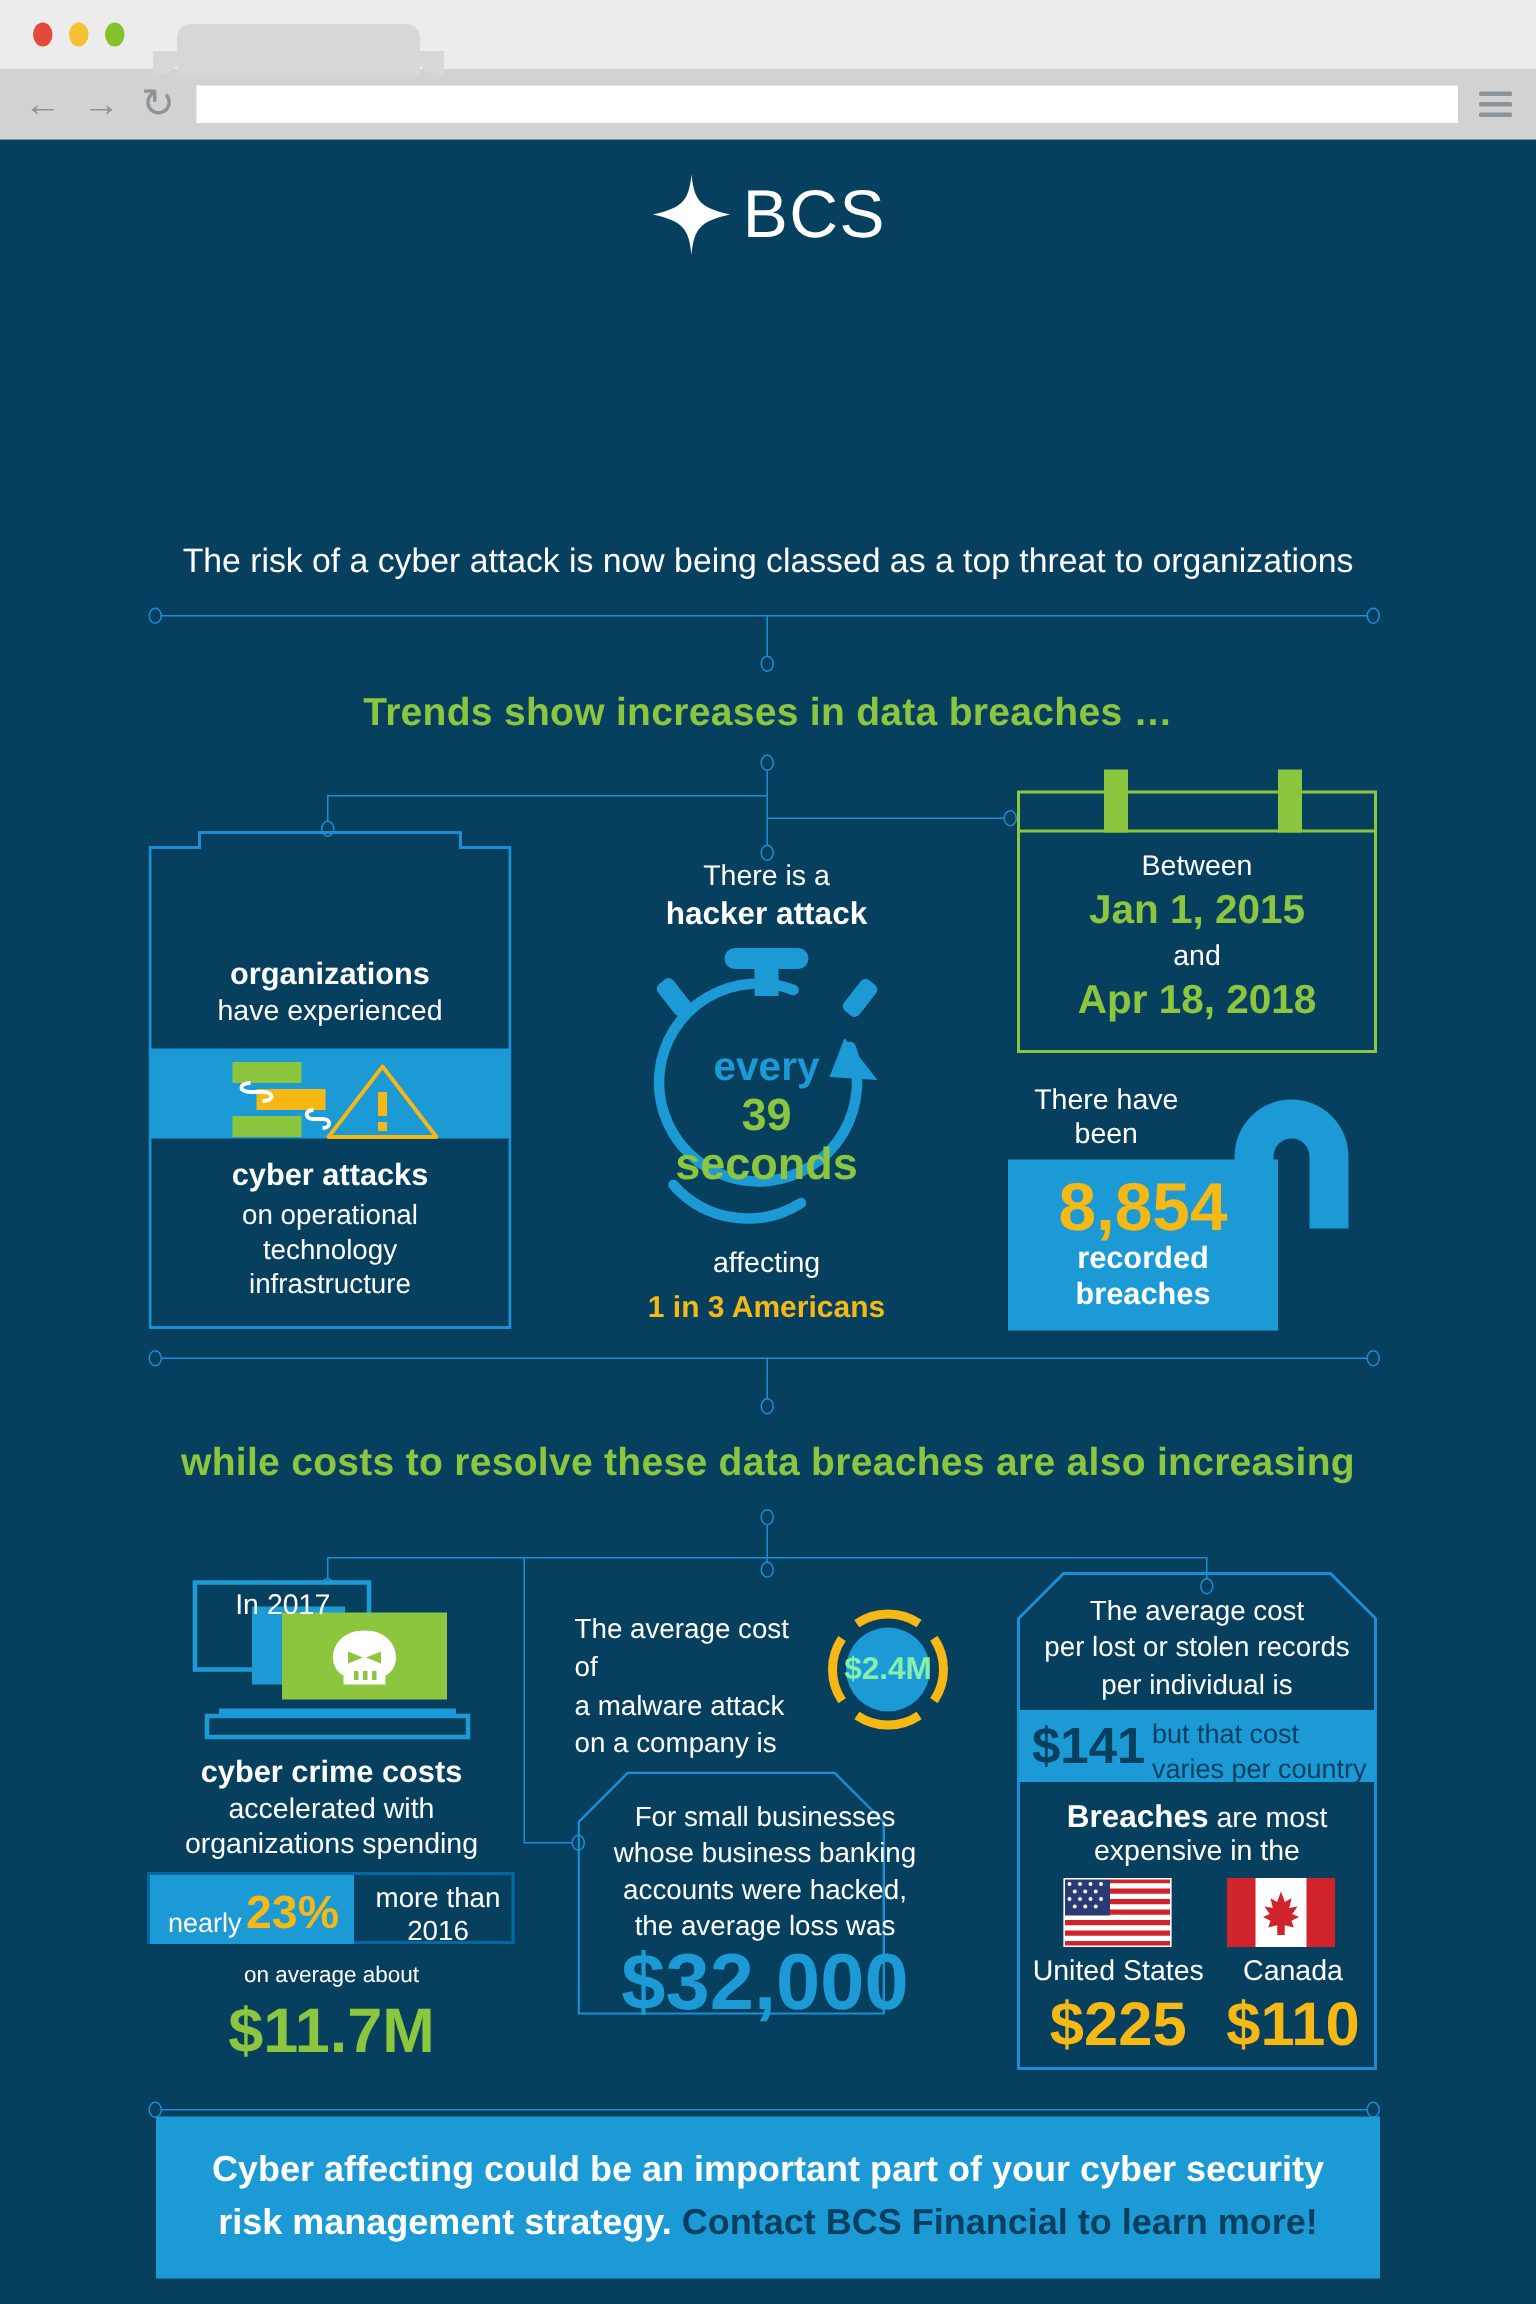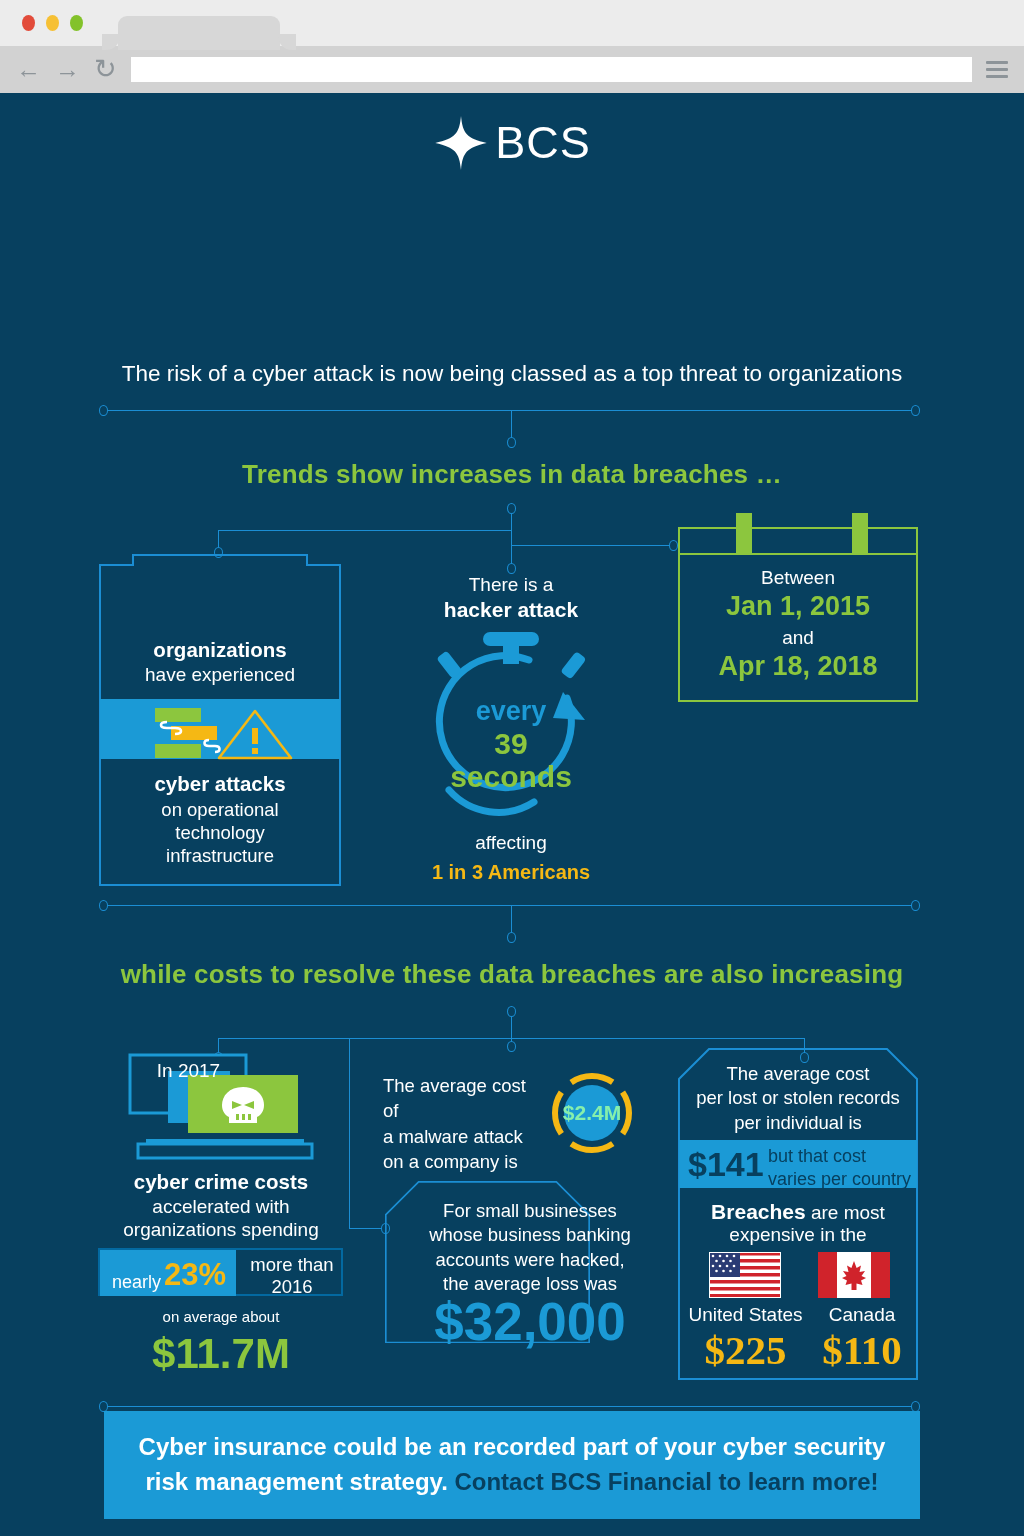--- a/index.html
+++ b/index.html
@@ -182,21 +182,21 @@
   
   #malware-block { position: absolute; left: 383px; top: 978px; width: 255px; height: 90px; }
   #malware-block .mtxt { position: absolute; left: 0; top: 2px; width: 160px; font-size: 18.5px;
     line-height: 1.37; text-align: left; }
   #ring-svg { position: absolute; left: 163px; top: -4px; }
   #malware-block .m24 { position: absolute; left: 163px; top: 30px; width: 92px;
     text-align: center; font-size: 21px; font-weight: bold; color: #86efac;
     font-family: "Liberation Sans Narrow", "Liberation Sans", sans-serif; }
 
   
-  #smallbiz { position: absolute; left: 385px; top: 1088px; width: 205px; height: 198px; padding-left: 20px; }
+  #smallbiz { position: absolute; left: 385px; top: 1088px; width: 205px; height: 198px; }
   #smallbiz .s1 { position: absolute; top: 18px; width: 250px; text-align: center;
     font-size: 18.5px; line-height: 1.32; }
   #smallbiz .s2 { position: absolute; top: 110px; width: 250px; text-align: center;
     font-size: 53px; font-weight: bold; color: #1b9ad6;
     font-family: "Liberation Sans Narrow", "Liberation Sans", sans-serif; }
 
   
   #records-card { position: absolute; left: 678px; top: 955px; width: 240px; height: 332px; }
   #records-card .r1 { position: absolute; top: 14px; width: 240px; text-align: center;
     font-size: 18.5px; line-height: 1.32; }
@@ -211,21 +211,21 @@
     font-size: 19px; }
   #records-card .b1 b { font-size: 21px; }
   #records-card .b2 { position: absolute; top: 176px; width: 240px; text-align: center; font-size: 19px; }
   .flag { position: absolute; top: 204px; width: 72px; height: 46px; }
   .flag.us { left: 31px; }
   .flag.ca { left: 140px; }
   .cname { position: absolute; top: 256px; text-align: center; font-size: 19px; }
   .cname.us { left: 0px; width: 135px; }
   .cname.ca { left: 128px; width: 112px; }
   .camt { position: absolute; top: 278px; text-align: center; font-size: 41px; font-weight: bold;
-    color: #f5b814; font-family: Liberation Serif, serif; }
+    color: #f5b814; font-family: Liberation Sans, sans-serif; }
   .camt.us { left: 0px; width: 135px; }
   .camt.ca { left: 128px; width: 112px; }
 
   
   #cta { position: absolute; left: 104px; top: 1318px; width: 816px; height: 108px;
     background: #1b9ad6; display: flex; align-items: center; justify-content: center; }
   #cta .inner { text-align: center; font-size: 24px; font-weight: bold; line-height: 1.45;
     font-family: "Liberation Sans Narrow", "Liberation Sans", sans-serif; }
   #cta .w { color: #ffffff; }
   #cta .d { color: #07405f; }
@@ -328,20 +328,30 @@
   <div id="calendar">
     <div class="hdrline"></div>
     <div class="cal-tab" style="left:56px;"></div>
     <div class="cal-tab" style="left:172px;"></div>
     <div class="c1">Between</div>
     <div class="c2">Jan 1, 2015</div>
     <div class="c3">and</div>
     <div class="c4">Apr 18, 2018</div>
   </div>
 
+  <div id="padlock-block">
+    <svg id="lock-svg" width="120" height="130" viewBox="0 0 120 130">
+      <path d="M18 118 L18 62 A38 38 0 0 1 94 62 L94 110 L68 110 L68 62 A12 12 0 0 0 44 62 L44 118 Z" fill="#1b9ad6"></path>
+    </svg>
+    <div class="p1 ml">There have<br>been</div>
+    <div class="numbox"></div>
+    <div class="bignum">8,854</div>
+    <div class="sub1">recorded</div>
+    <div class="sub2">breaches</div>
+  </div>
 
   <div class="rule" style="left:104px; top:812px; width:816px;"></div>
   <div class="node" style="left:99px; top:807px;"></div>
   <div class="node" style="left:911px; top:807px;"></div>
   <div class="vline" style="left:511px; top:812px; height:28px;"></div>
   <div class="node" style="left:507px; top:839px;"></div>
 
   <div class="section-title" id="sec2-title">while costs to resolve these data breaches are also increasing</div>
 
   <div class="node" style="left:507px; top:913px;"></div>
@@ -459,18 +469,18 @@
     <div class="camt us">$225</div>
     <div class="camt ca">$110</div>
   </div>
 
   <div class="rule" style="left:104px; top:1313px; width:816px;"></div>
   <div class="node" style="left:99px; top:1308px;"></div>
   <div class="node" style="left:911px; top:1308px;"></div>
 
   <div id="cta">
     <div class="inner">
-      <span class="w">Cyber insurance could be an recorded part of your cyber security</span><br>
+      <span class="w">Cyber affecting could be an important part of your cyber security</span><br>
       <span class="w">risk management strategy. </span><span class="d">Contact BCS Financial to learn more!</span>
     </div>
   </div>
 
 </div>
 
 </body></html>

